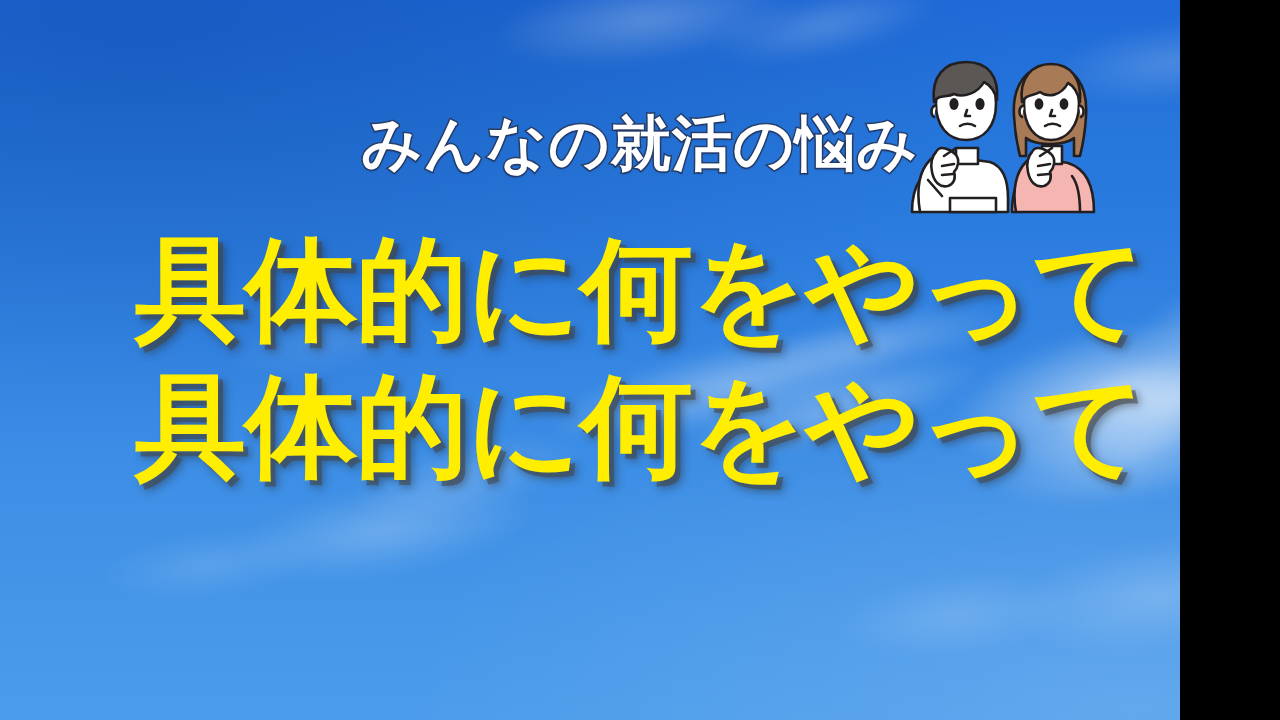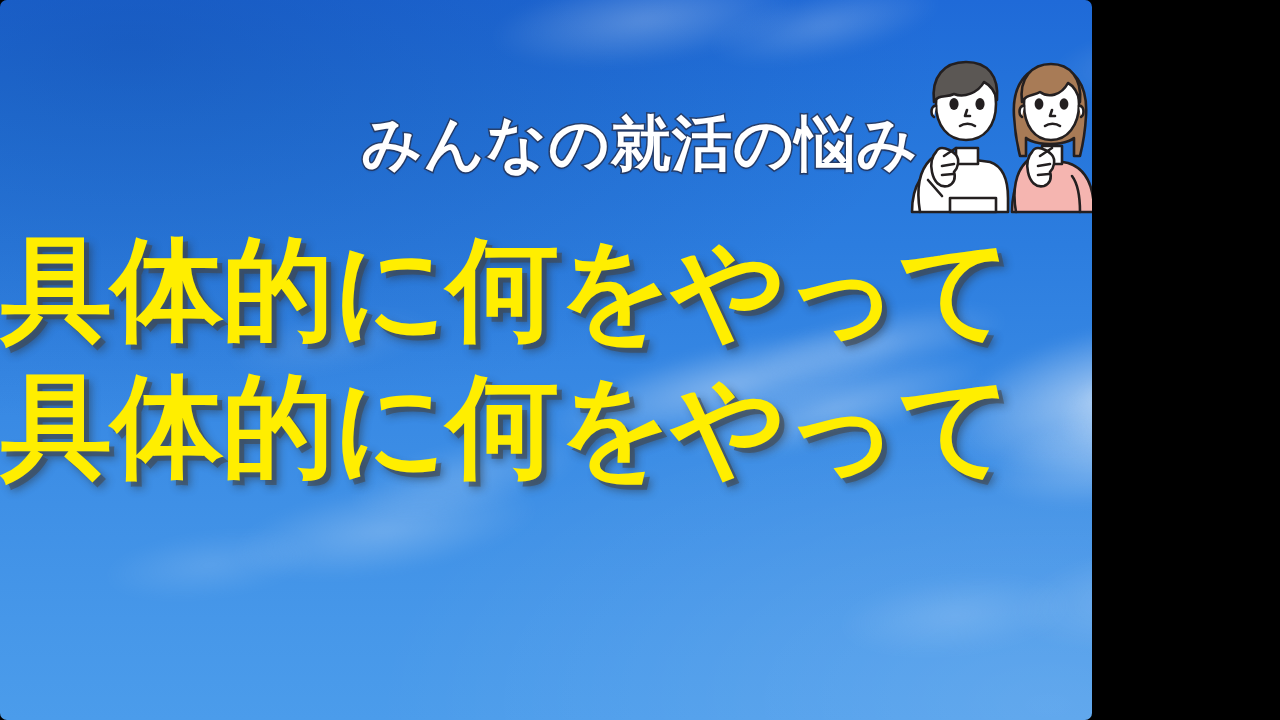--- a/index.html
+++ b/index.html
@@ -3,25 +3,24 @@
 <meta charset="utf-8">
 <title>みんなの就活の悩み</title>
 <style>
   html, body {
     margin: 0;
     padding: 0;
     background: #000;
   }
   #slide {
     position: relative;
-    width: 1092px;
+    width: 1180px;
     height: 720px;
     overflow: hidden;
     font-family: "Liberation Sans", "DejaVu Sans", sans-serif;
-    border-radius: 7px;
     -webkit-font-smoothing: antialiased;
   }
 
   
   .sky-base {
     position: absolute;
     inset: 0;
     background: linear-gradient(180deg,
         #1f6ad8 0%,
         #2575db 16%,
@@ -97,21 +96,21 @@
     paint-order: stroke fill;
     text-shadow: 0 2px 2px rgba(20,40,90,0.30);
   }
 
   
   .headline {
     position: absolute;
     left: 0;
     top: 222px;
     width: 1280px;
-    text-align: left;
+    text-align: center;
     font-family: Liberation Sans, sans-serif;
     font-weight: 700;
     color: #ffee00;
     font-size: 108px;
     line-height: 1.22;
     letter-spacing: 0px;
     text-shadow:
       5px 5px 0px rgba(70,70,70,0.55),
       7px 7px 9px rgba(40,40,40,0.45);
   }

